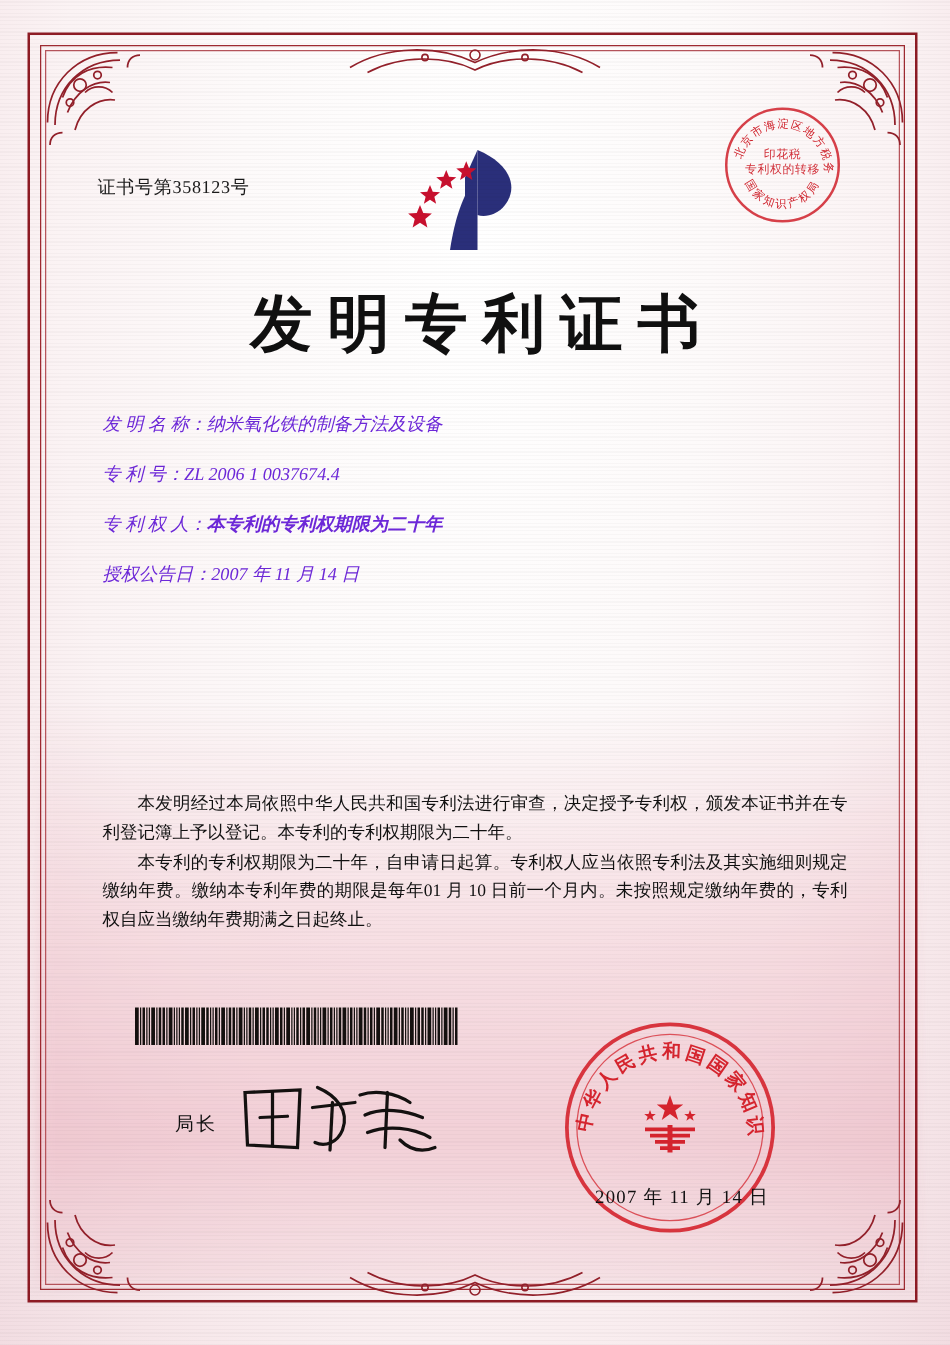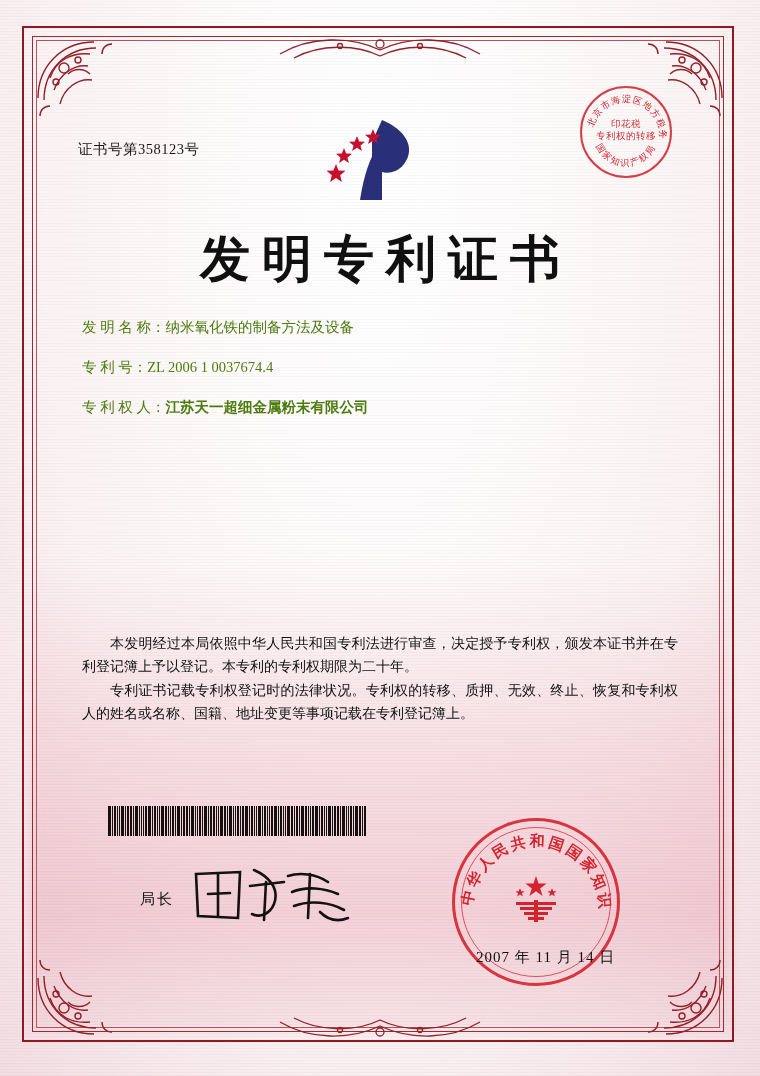--- a/index.html
+++ b/index.html
@@ -134,24 +134,25 @@
     font-size: 50px;
     letter-spacing: 12px;
     font-weight: bold;
     color: #101010;
     font-family: "Liberation Serif", serif;
     text-indent: 12px;
   }
 
   .fields {
     position: absolute;
-    left: 82px; top: 318px;
+    left: 82px; top: 330px;
     width: 600px;
     font-size: 14.5px;
-    color: #4d7c0f;
+    color: #6d28d9;
+    font-style: italic;
   }
   .field-row {
     margin-bottom: 21px;
     white-space: nowrap;
   }
   .field-label {
     display: inline-block;
     font-size: 14.5px;
   }
   .field-value {
@@ -404,27 +405,30 @@
   <div class="title">发明专利证书</div>
 
   <div class="fields">
     <div class="field-row">
       <span class="field-label">发 明 名 称：</span><span class="field-value">纳米氧化铁的制备方法及设备</span>
     </div>
     <div class="field-row">
       <span class="field-label">专 利 号：</span><span class="field-value">ZL 2006 1 0037674.4</span>
     </div>
     <div class="field-row">
-      <span class="field-label">专 利 权 人：</span><span class="field-value bold">江苏天一超细金属粉末有限公司</span>
+      <span class="field-label">专 利 权 人：</span><span class="field-value bold">本专利的专利权期限为二十年</span>
+    </div>
+    <div class="field-row">
+      <span class="field-label">授权公告日：</span><span class="field-value">2007 年 11 月 14 日</span>
     </div>
   </div>
 
   <div class="body-text">
     <p>本发明经过本局依照中华人民共和国专利法进行审查，决定授予专利权，颁发本证书并在专利登记簿上予以登记。本专利的专利权期限为二十年。</p>
-    <p>专利证书记载专利权登记时的法律状况。专利权的转移、质押、无效、终止、恢复和专利权人的姓名或名称、国籍、地址变更等事项记载在专利登记簿上。</p>
+    <p>本专利的专利权期限为二十年，自申请日起算。专利权人应当依照专利法及其实施细则规定缴纳年费。缴纳本专利年费的期限是每年01 月 10 日前一个月内。未按照规定缴纳年费的，专利权自应当缴纳年费期满之日起终止。</p>
   </div>
 
   <div class="barcode">
     <div class="bars">
       <i style="width:3px"></i>
         <i style="width:1px"></i>
         <i style="width:2px"></i>
         <i style="width:1px"></i>
       <i style="width:1px"></i>
         <i style="width:3px"></i>

